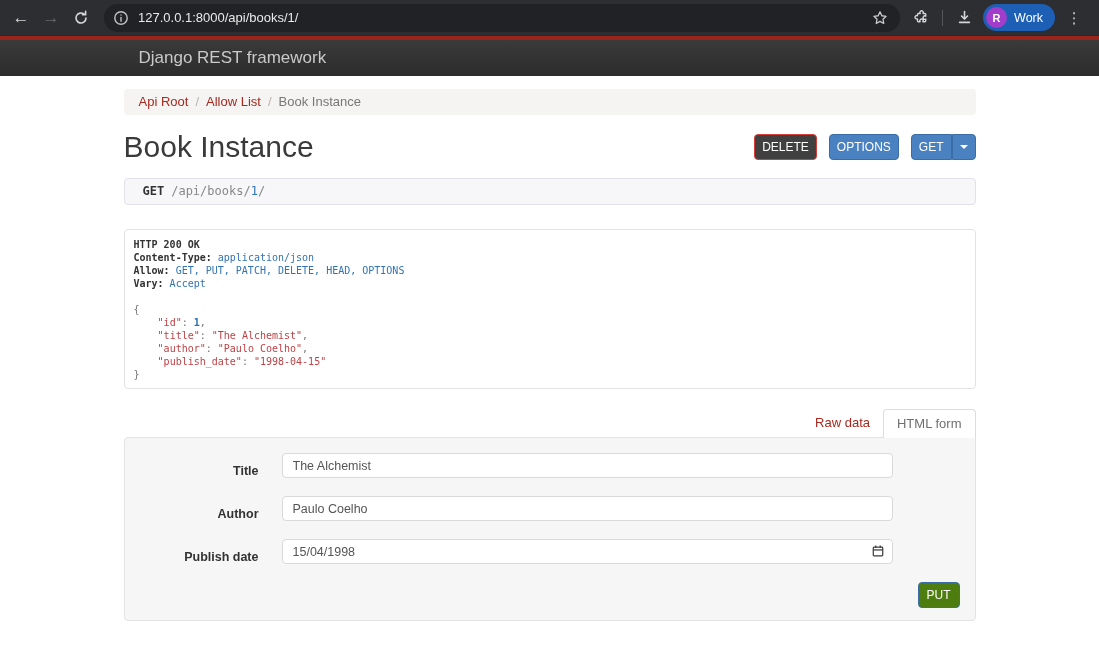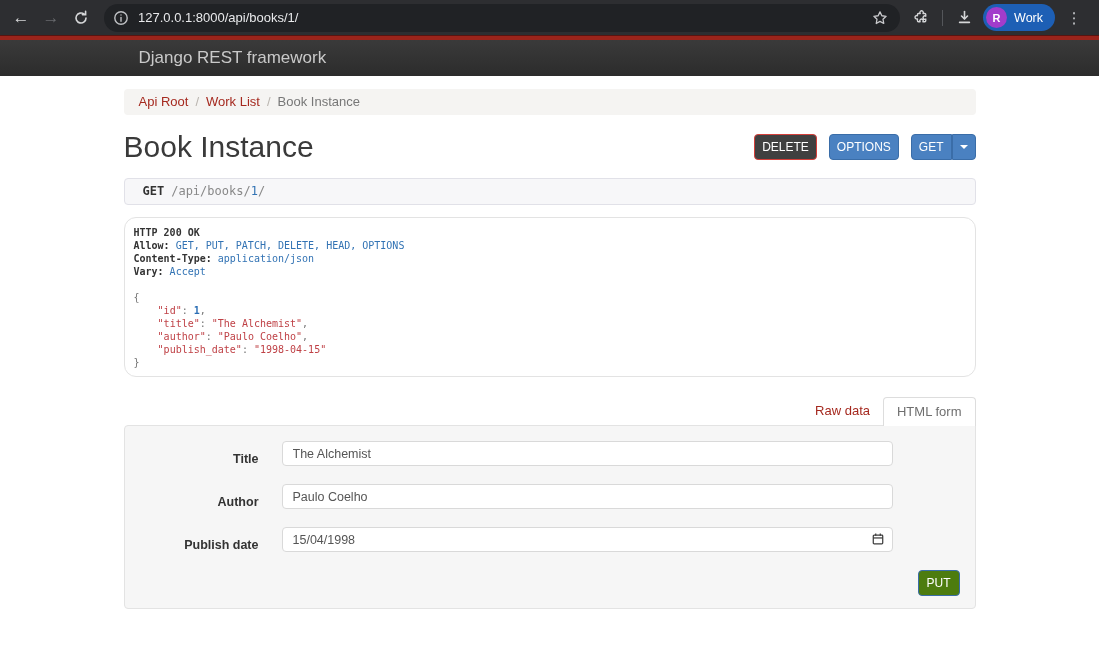--- a/index.html
+++ b/index.html
@@ -51,21 +51,21 @@
   .btn-group .btn-main { border-radius: 4px 0 0 4px; }
   .btn-group .btn-caret { border-radius: 0 4px 4px 0; border-left: 1px solid #3a6da8; width: 24px; padding: 0; }
   .caret { width: 0; height: 0; border-left: 4px solid transparent; border-right: 4px solid transparent; border-top: 4px solid #ffffff; }
 
   .request-line { background: #f7f7f9; border: 1px solid #e1e1e8; border-radius: 4px; padding: 4px 18px;
                   font-family: "DejaVu Sans Mono", monospace; font-size: 12px; line-height: 17px; color: #888; }
   .method { font-weight: bold; color: #333; margin-right: 7px; }
   .tok-path { color: #888; }
   .tok-id { color: #3273b4; }
 
-  .response-box { margin-top: 12px; background: #ffffff; border: 1px solid #e3e3e3; border-radius: 12px; padding: 8px 9px 7px 9px;
+  .response-box { margin-top: 24px; background: #ffffff; border: 1px solid #e3e3e3; border-radius: 4px; padding: 8px 9px 7px 9px;
                   font-family: "DejaVu Sans Mono", monospace; font-size: 10px; color: #333; }
   .rl { white-space: pre; height: 13px; line-height: 13px; }
   .hdr-bold { font-weight: bold; color: #333; }
   .hdr-name { font-weight: bold; color: #333; margin-right: 6px; }
   .hdr-val { color: #3273b4; }
   .tok-pun { color: #777; }
   .tok-key { color: #bf4045; }
   .tok-str { color: #bf4045; }
   .tok-num { color: #2a6db4; font-weight: bold; }
 
@@ -151,21 +151,21 @@
 
 <nav class="drf-navbar">
   <div class="container">
     <span class="brand">Django REST framework</span>
   </div>
 </nav>
 
 <main class="main">
 
   <nav class="breadcrumb">
-    <a class="crumb-link">Api Root</a><span class="crumb-sep">/</span><a class="crumb-link">Work List</a><span class="crumb-sep">/</span><span class="crumb-active">Book Instance</span>
+    <a class="crumb-link">Api Root</a><span class="crumb-sep">/</span><a class="crumb-link">Allow List</a><span class="crumb-sep">/</span><span class="crumb-active">Book Instance</span>
   </nav>
 
   <div class="page-header">
     <h1 class="page-title">Book Instance</h1>
     <div class="actions">
       <button class="btn btn-danger">DELETE</button>
       <button class="btn btn-primary">OPTIONS</button>
       <div class="btn-group">
         <button class="btn btn-primary btn-main">GET</button>
         <button class="btn btn-primary btn-caret">
@@ -174,22 +174,22 @@
       </div>
     </div>
   </div>
 
   <div class="request-line">
     <span class="method">GET</span><span class="tok-path">/api/books/</span><span class="tok-id">1</span><span class="tok-path">/</span>
   </div>
 
   <div class="response-box">
     <div class="rl"><span class="hdr-bold">HTTP 200 OK</span></div>
+    <div class="rl"><span class="hdr-name">Content-Type:</span><span class="hdr-val">application/json</span></div>
     <div class="rl"><span class="hdr-name">Allow:</span><span class="hdr-val">GET, PUT, PATCH, DELETE, HEAD, OPTIONS</span></div>
-    <div class="rl"><span class="hdr-name">Content-Type:</span><span class="hdr-val">application/json</span></div>
     <div class="rl"><span class="hdr-name">Vary:</span><span class="hdr-val">Accept</span></div>
     <div class="rl"></div>
     <div class="rl"><span class="tok-pun">{</span></div>
     <div class="rl"><span>    </span><span class="tok-key">"id"</span><span class="tok-pun">: </span><span class="tok-num">1</span><span class="tok-pun">,</span></div>
     <div class="rl"><span>    </span><span class="tok-key">"title"</span><span class="tok-pun">: </span><span class="tok-str">"The Alchemist"</span><span class="tok-pun">,</span></div>
     <div class="rl"><span>    </span><span class="tok-key">"author"</span><span class="tok-pun">: </span><span class="tok-str">"Paulo Coelho"</span><span class="tok-pun">,</span></div>
     <div class="rl"><span>    </span><span class="tok-key">"publish_date"</span><span class="tok-pun">: </span><span class="tok-str">"1998-04-15"</span><span class="tok-pun"></span></div>
     <div class="rl"><span class="tok-pun">}</span></div>
   </div>
 

